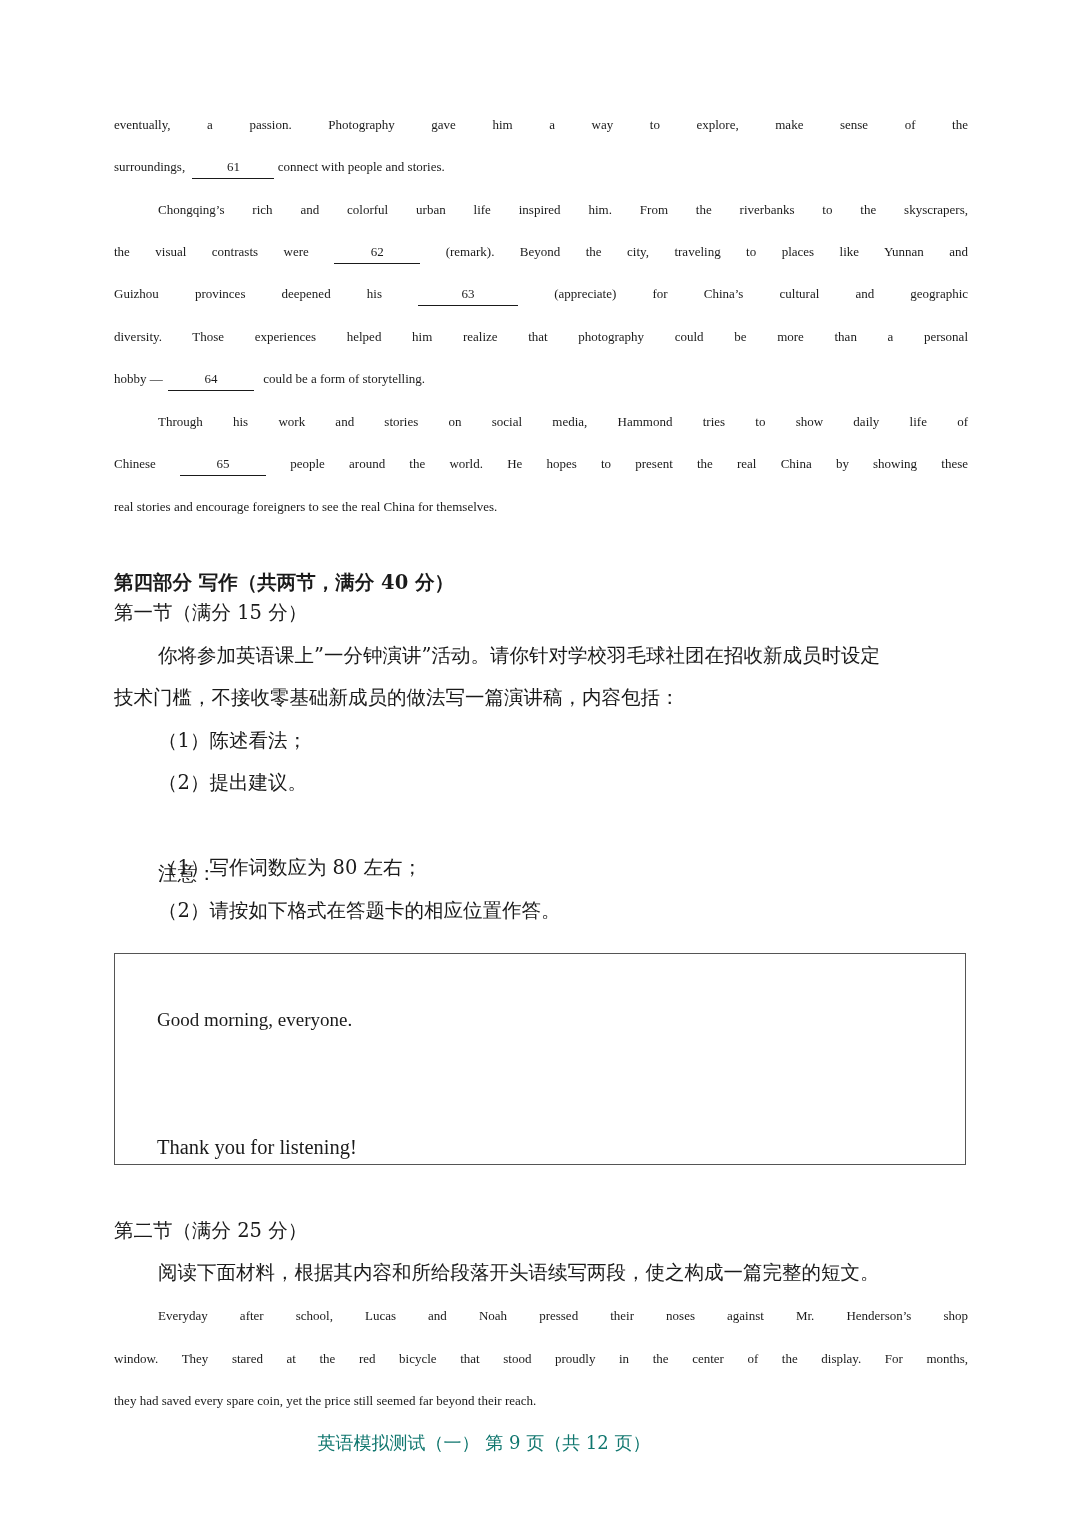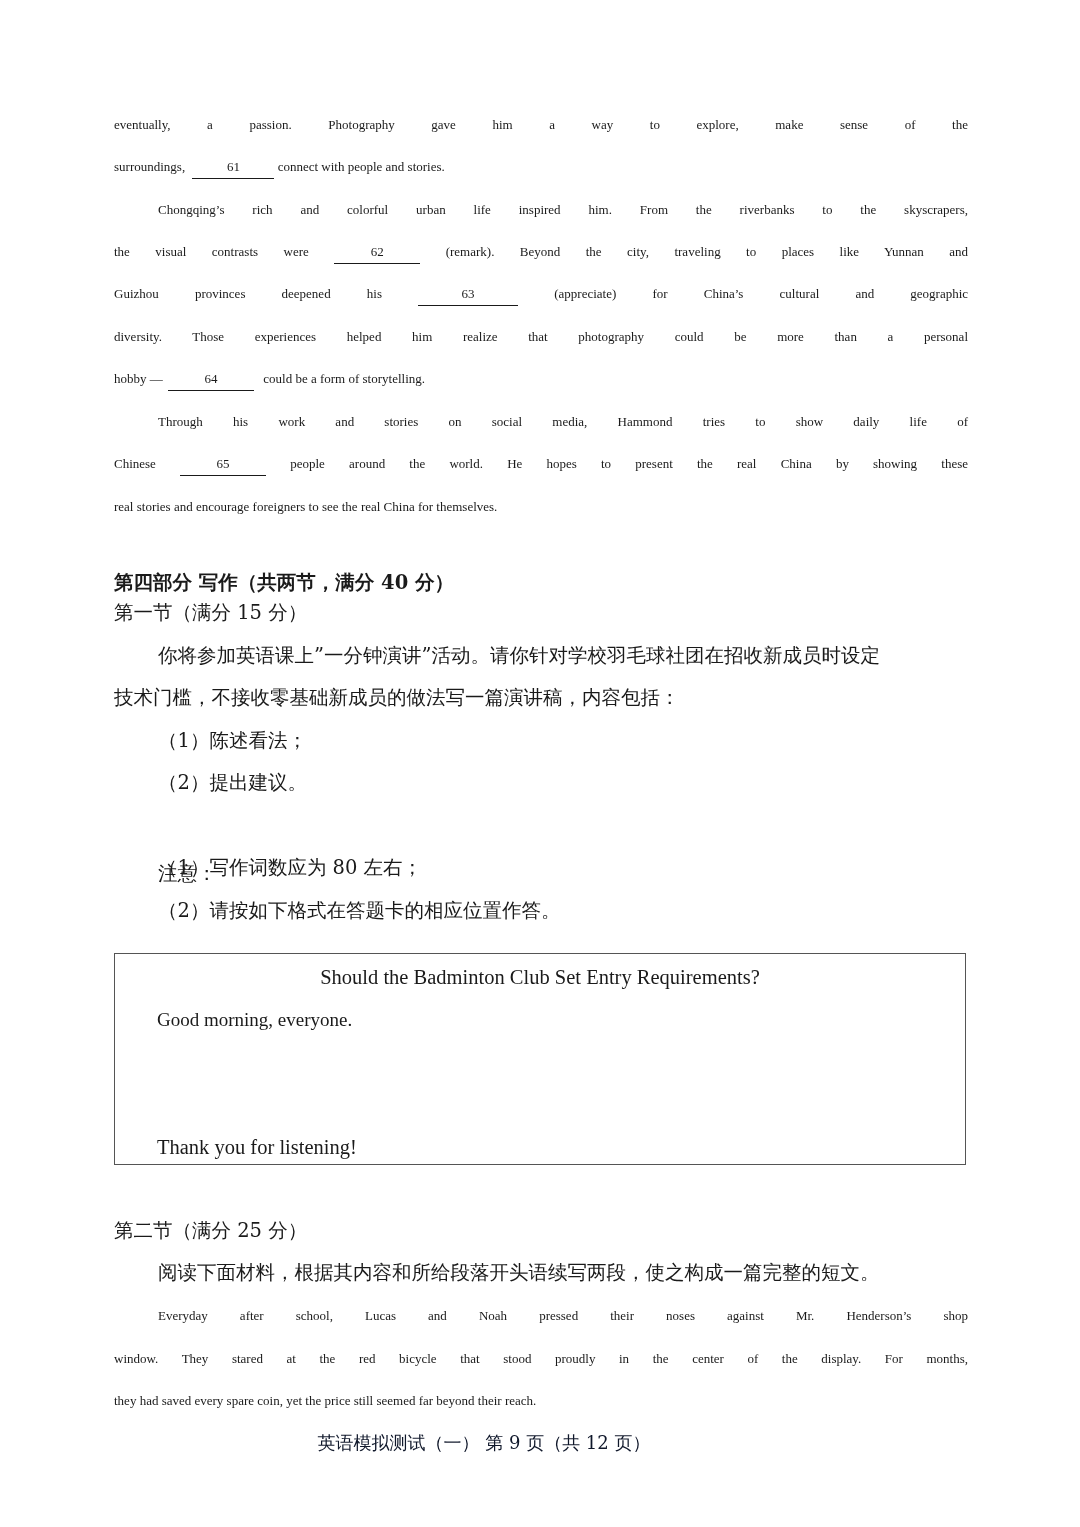--- a/index.html
+++ b/index.html
@@ -80,21 +80,21 @@
     }
     .footer {
       position: absolute;
       left: 0;
       top: 1430px;
       width: 968px;
       text-align: center;
       font-size: 18px;
       line-height: 26px;
       font-family: "DejaVu Serif", "Liberation Serif", serif;
-      color: #0f172a;
+      color: #0f766e;
     }
   </style>
 </head>
 <body>
 
 <div class="page">
 
   <div class="line justify" style="top:111px;">eventually, a passion. Photography gave him a way to explore, make sense of the</div>
 
   <div class="line" style="top:153px;">
@@ -143,21 +143,20 @@
 
   <div class="line cn indent" style="top:727px;">（1）陈述看法；</div>
   <div class="line cn indent" style="top:769px;">（2）提出建议。</div>
 
   <div class="line cn indent" style="top:860px;">注意：</div>
   <div class="line cn indent" style="top:854px;">（1）写作词数应为 80 左右；</div>
   <div class="line cn indent" style="top:897px;">（2）请按如下格式在答题卡的相应位置作答。</div>
 </div>
 
 <div class="box">
-  <div class="title">Should the Badminton Club Set Entry Requirements?</div>
   <div class="greet">Good morning, everyone.</div>
   <div class="thanks">Thank you for listening!</div>
 </div>
 
 <div class="page">
   <div class="line cn" style="top:1217px;">第二节（满分 25 分）</div>
   <div class="line cn indent" style="top:1259px;">阅读下面材料，根据其内容和所给段落开头语续写两段，使之构成一篇完整的短文。</div>
   <div class="line justify indent" style="top:1302px;">Everyday after school, Lucas and Noah pressed their noses against Mr. Henderson’s shop</div>
   <div class="line justify" style="top:1345px;">window. They stared at the red bicycle that stood proudly in the center of the display. For months,</div>
   <div class="line" style="top:1387px;">they had saved every spare coin, yet the price still seemed far beyond their reach.</div>

